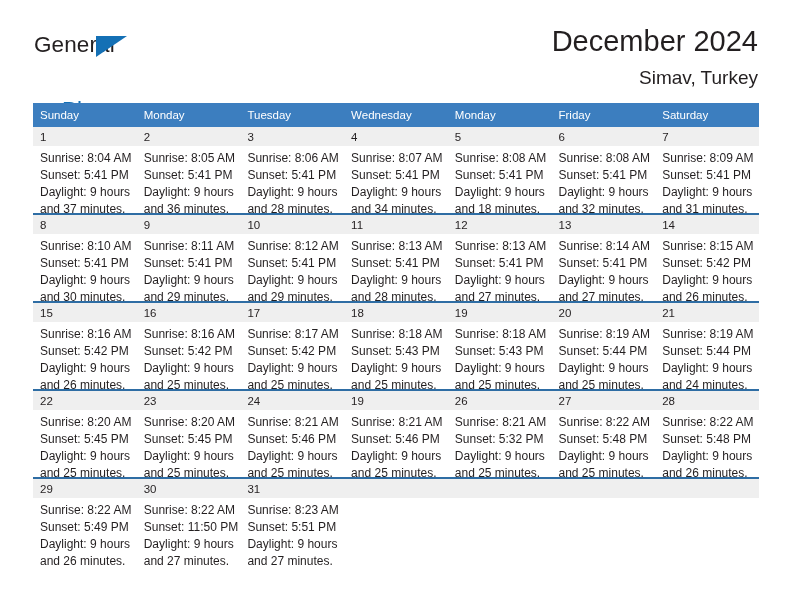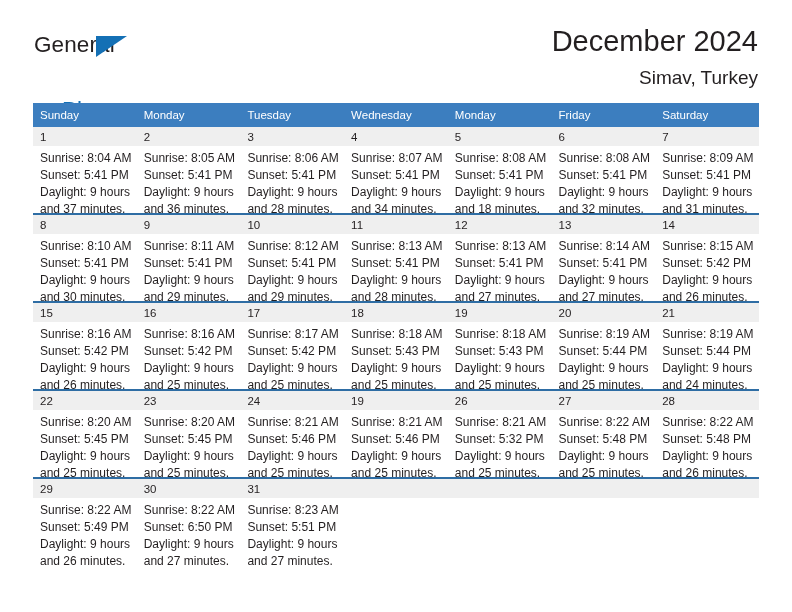--- a/index.html
+++ b/index.html
@@ -508,21 +508,21 @@
                 <div>Daylight: 9 hours</div>
                 <div>and 26 minutes.</div>
               </div>
             </div>
           </td>
           <td>
             <div class="daycell">
               <div class="daynum">30</div>
               <div class="dayinfo">
                 <div>Sunrise: 8:22 AM</div>
-                <div>Sunset: 6:50 PM</div>
+                <div>Sunset: 11:50 PM</div>
                 <div>Daylight: 9 hours</div>
                 <div>and 27 minutes.</div>
               </div>
             </div>
           </td>
           <td>
             <div class="daycell">
               <div class="daynum">31</div>
               <div class="dayinfo">
                 <div>Sunrise: 8:23 AM</div>

